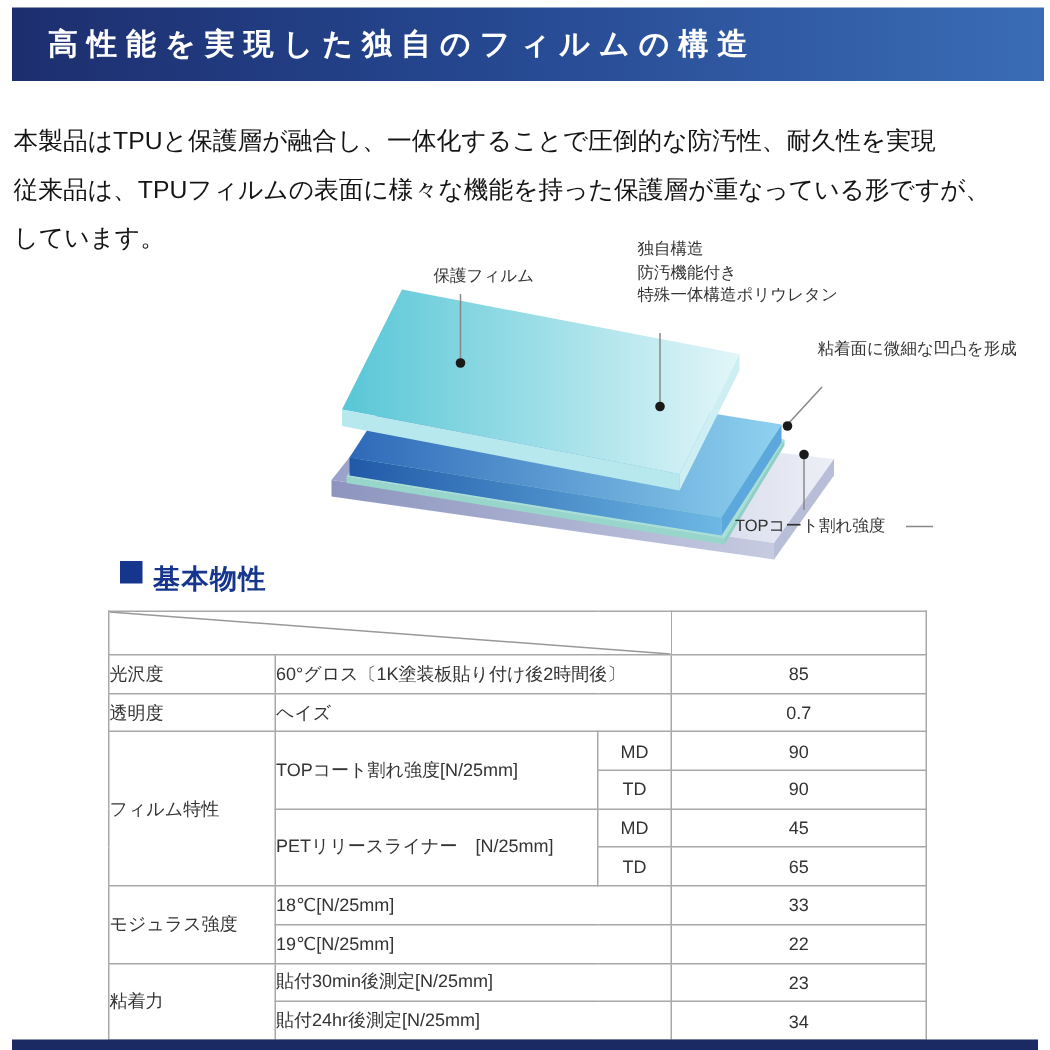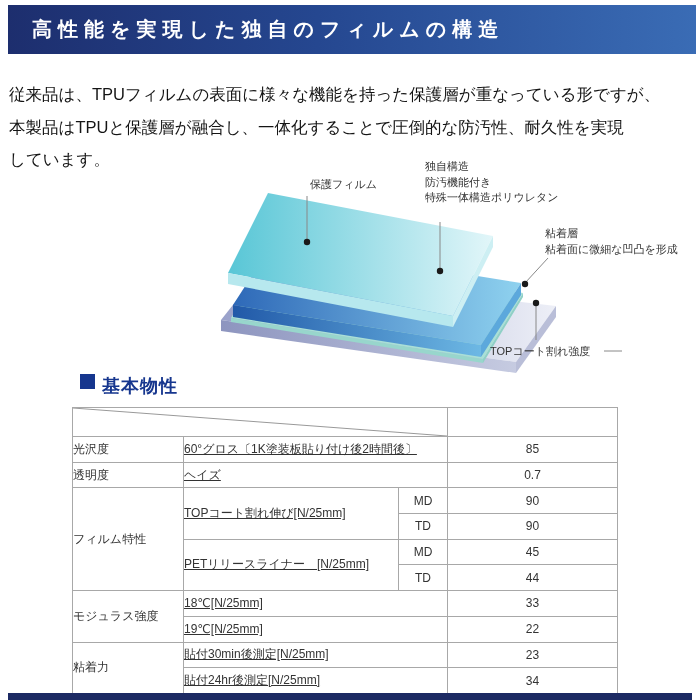--- a/index.html
+++ b/index.html
@@ -29,39 +29,39 @@
   .spec-table{position:absolute;left:72px;top:407px;border-collapse:collapse;table-layout:fixed;width:545px;}
   .spec-table td,.spec-table th{border:1px solid #a8a8a8;font-size:12px;color:#333;padding:0;
                                 font-weight:normal;background:#fff;}
   .spec-table thead tr{height:29px;}
   .spec-table tbody tr{height:25.7px;}
   .diag-cell{position:relative;background:#fff;}
   .diag-cell svg{position:absolute;left:0;top:0;width:100%;height:100%;}
   .prod-head{background:linear-gradient(90deg,#4b87c8 0%,#2c5cab 55%,#153e8e 100%);
              color:#fff !important;font-weight:bold !important;font-size:12.5px;text-align:center;}
   .cat{padding-left:12px;text-align:left;}
-  .desc{padding-left:10px;text-align:left;text-decoration:underline;}
+  .desc{padding-left:10px;text-align:left;}
   .dir{text-align:center;}
   .val{text-align:center;}
 
   
   .bottom-strip{position:absolute;left:8px;right:8px;bottom:0;height:7px;background:#1c2a63;}
 </style>
 </head>
 <body>
 
 <div class="page">
 
   <div class="banner">
     <div class="banner-title">高性能を実現した独自のフィルムの構造</div>
   </div>
 
   <div class="intro">
+    <div>本製品はTPUと保護層が融合し、一体化することで圧倒的な防汚性、耐久性を実現</div>
     <div>従来品は、TPUフィルムの表面に様々な機能を持った保護層が重なっている形ですが、</div>
-    <div>本製品はTPUと保護層が融合し、一体化することで圧倒的な防汚性、耐久性を実現</div>
     <div>しています。</div>
   </div>
 
   <svg class="diagram-svg" width="440" height="206" viewBox="0 0 440 206">
     <defs>
       <linearGradient id="gCyan" x1="0" y1="0" x2="1" y2="0">
         <stop offset="0" stop-color="#58c6d6"></stop>
           <stop offset="1" stop-color="#e2f6f9"></stop>
       </linearGradient>
       <linearGradient id="gBlue" x1="0" y1="0" x2="1" y2="0">
@@ -114,30 +114,29 @@
       <line x1="409" y1="181" x2="427" y2="181"></line>
     </g>
     <g fill="#1a1a1a">
       <circle cx="112" cy="72" r="3.2"></circle>
       <circle cx="245" cy="101" r="3.2"></circle>
       <circle cx="330" cy="114" r="3.2"></circle>
       <circle cx="341" cy="133" r="3.2"></circle>
     </g>
   </svg>
 
-  <div class="dg-label" style="left:310px;top:177px;">保護フィルム</div>
+  <div class="dg-label" style="left:289px;top:177px;">保護フィルム</div>
 
   <div class="dg-label" style="left:425px;top:159px;">
     <div>独自構造</div>
     <div>防汚機能付き</div>
     <div>特殊一体構造ポリウレタン</div>
   </div>
 
   <div class="dg-label" style="left:545px;top:226px;">
-    <div>粘着層</div>
     <div>粘着面に微細な凹凸を形成</div>
   </div>
 
   <div class="dg-label" style="left:490px;top:344px;">TOPコート割れ強度</div>
 
   <div class="section-head">
     <span class="section-square"></span>
     <span class="section-title">基本物性</span>
   </div>
 
@@ -164,36 +163,36 @@
         <td class="desc" colspan="2">60°グロス〔1K塗装板貼り付け後2時間後〕</td>
         <td class="val">85</td>
       </tr>
       <tr>
         <td class="cat">透明度</td>
         <td class="desc" colspan="2">ヘイズ</td>
         <td class="val">0.7</td>
       </tr>
       <tr>
         <td class="cat" rowspan="4">フィルム特性</td>
-        <td class="desc" rowspan="2">TOPコート割れ伸び[N/25mm]</td>
+        <td class="desc" rowspan="2">TOPコート割れ強度[N/25mm]</td>
         <td class="dir">MD</td>
         <td class="val">90</td>
       </tr>
       <tr>
         <td class="dir">TD</td>
         <td class="val">90</td>
       </tr>
       <tr>
         <td class="desc" rowspan="2">PETリリースライナー　[N/25mm]</td>
         <td class="dir">MD</td>
         <td class="val">45</td>
       </tr>
       <tr>
         <td class="dir">TD</td>
-        <td class="val">44</td>
+        <td class="val">65</td>
       </tr>
       <tr>
         <td class="cat" rowspan="2">モジュラス強度</td>
         <td class="desc" colspan="2">18℃[N/25mm]</td>
         <td class="val">33</td>
       </tr>
       <tr>
         <td class="desc" colspan="2">19℃[N/25mm]</td>
         <td class="val">22</td>
       </tr>

